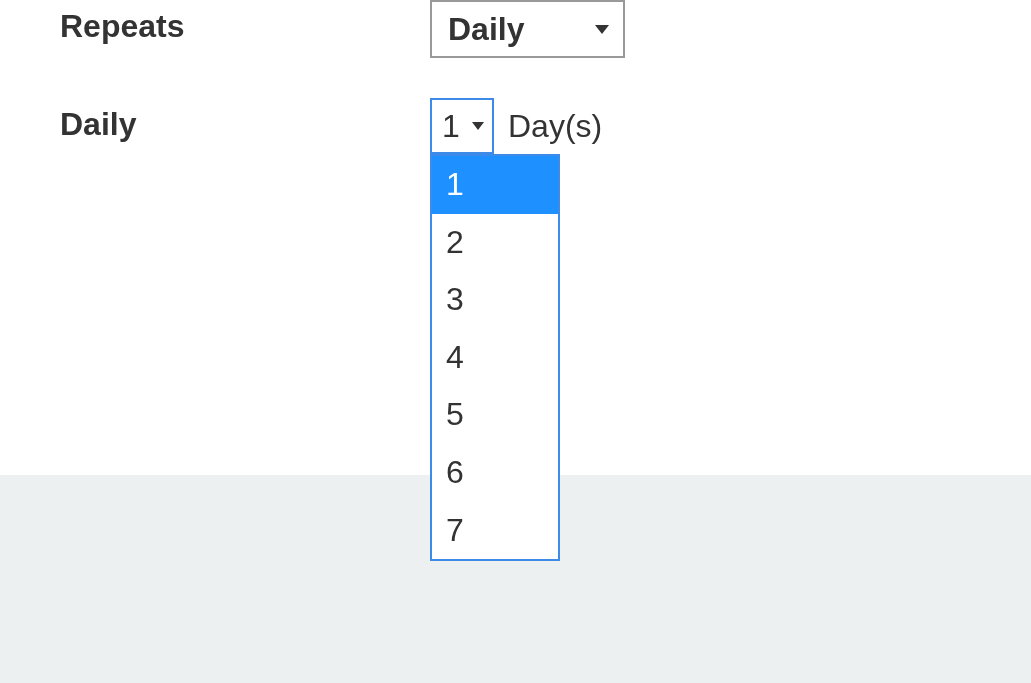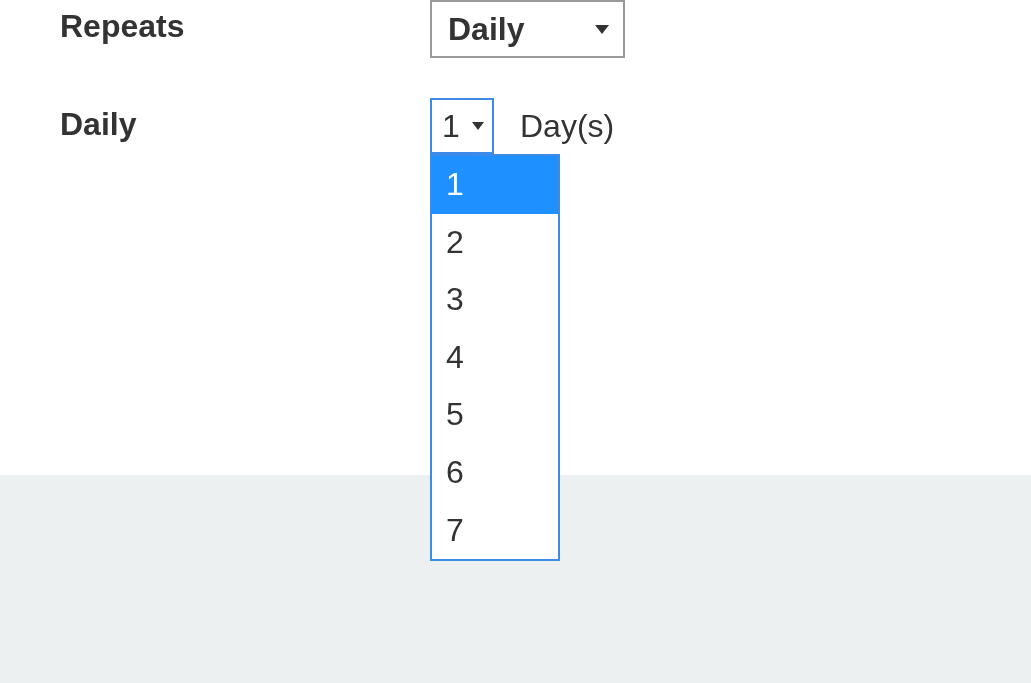--- a/index.html
+++ b/index.html
@@ -72,21 +72,21 @@
       color: #333;
     }
     .select-every .dropdown-arrow-sm {
       width: 0;
       height: 0;
       border-left: 6px solid transparent;
       border-right: 6px solid transparent;
       border-top: 8px solid #333;
     }
     .unit-label {
-      margin-left: 26px;
+      margin-left: 14px;
       color: #333;
     }
     .dropdown-list {
       position: absolute;
       top: 56px;
       left: 0;
       width: 130px;
       background: #fff;
       border: 2px solid #3d8be9;
       z-index: 10;

